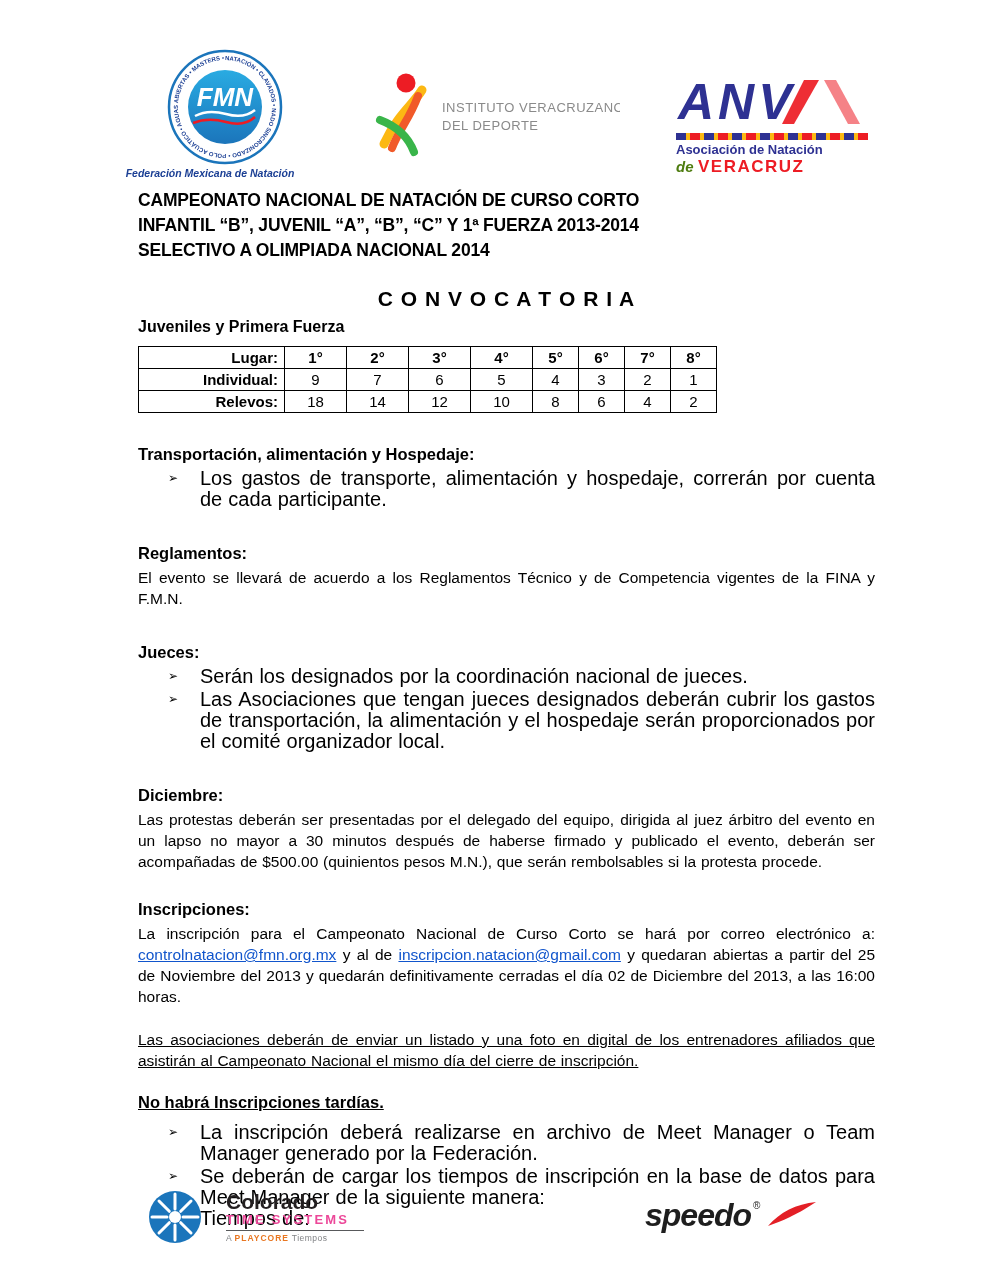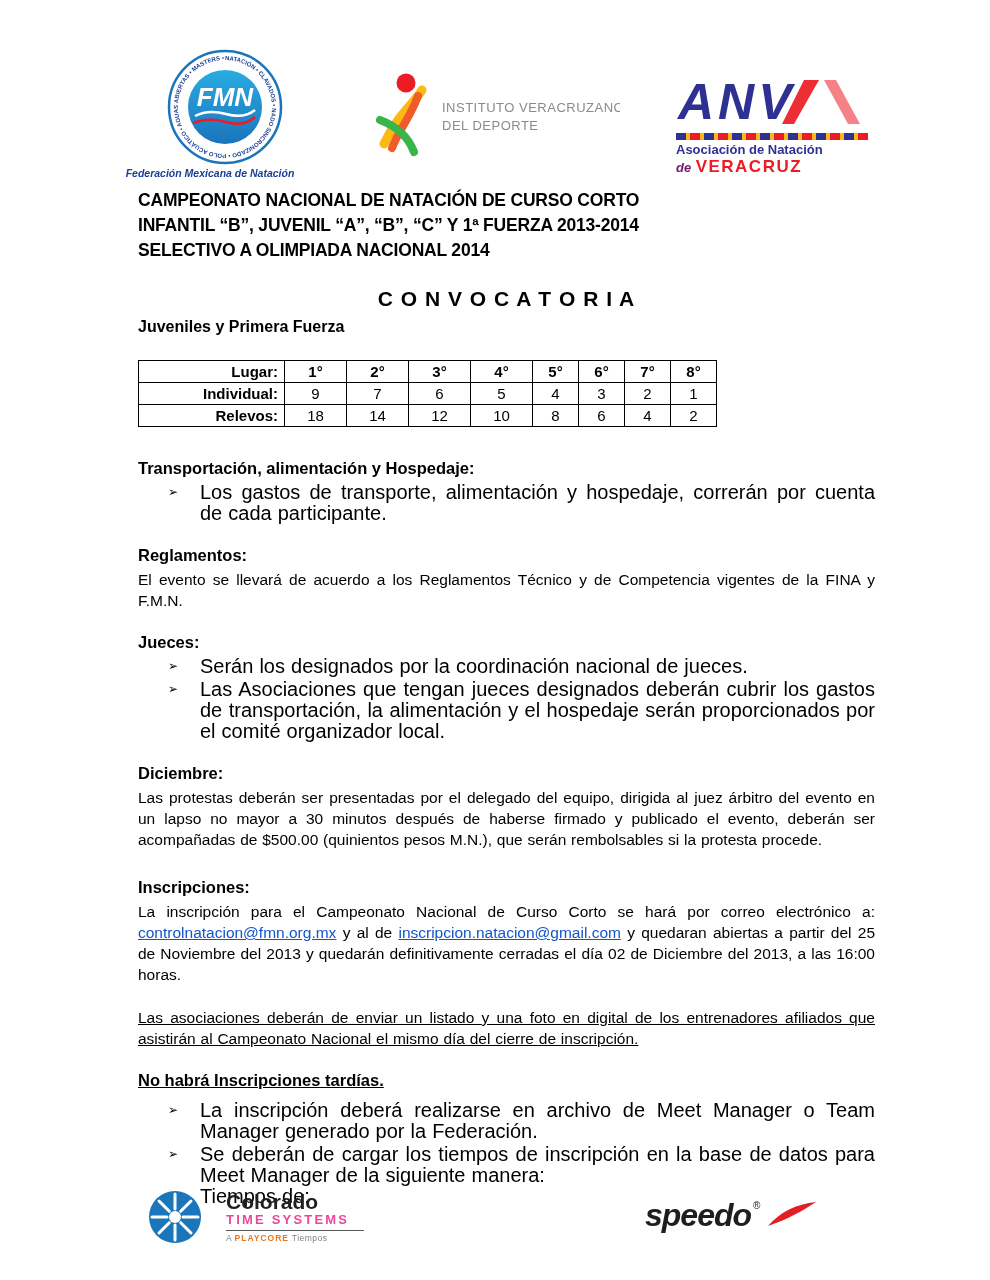--- a/index.html
+++ b/index.html
@@ -26,39 +26,39 @@
     color:#1b3f94;
   }
   .logo-ivd { position:absolute; top:68px; left:370px; }
   .logo-anv { position:absolute; top:76px; left:676px; width:204px; }
   .anv-bar {
     height:7px; width:192px; margin-top:1px;
     background:repeating-linear-gradient(90deg,#2e3192 0 10px,#fcb813 10px 14px,#ed1c24 14px 24px,#fcb813 24px 28px);
   }
   .anv-line1 { margin-top:2px; font-size:13px; font-weight:700; color:#2e3192; }
   .anv-line2 { margin-top:0px; }
-  .anv-de   { font-size:13px; font-weight:700; font-style:italic; color:#701a75; }
+  .anv-de   { font-size:15px; font-weight:700; font-style:italic; color:#4d7c0f; }
   .anv-ver  { font-size:17px; font-weight:700; color:#ed1c24; letter-spacing:1.5px; }
 
   
   .title-line { text-align:left; font-weight:700; font-size:17.5px; line-height:25px; letter-spacing:-0.2px; }
   .convocatoria { text-align:center; font-weight:700; font-size:21px; margin-top:24px; letter-spacing:1px; }
   .subtitle { font-weight:700; font-size:16px; margin-top:7px; }
 
   
-  table.score { border-collapse:collapse; margin-top:24px;border-radius:11px; }
+  table.score { border-collapse:collapse; margin-top:10px;border-radius:11px; }
   table.score td {
     border:1.5px solid #000; text-align:center;
     font-size:15px; height:22px; padding:0 2px;
   }
   table.score td.rowlabel { text-align:right; font-weight:700; padding-right:6px; }
   table.score tr.head td { font-weight:700; }
 
   
-  .h { font-size:16.5px; font-weight:700; margin-top:22px; }
+  .h { font-size:16.5px; font-weight:700; margin-top:34px; }
   .h.u { text-decoration:underline; margin-top:22px; }
   .p { font-size:15.5px; line-height:21px; text-align:justify; margin-top:4px; word-spacing:0.5px; }
   .p.u { text-decoration:underline; margin-top:22px; }
   .bullets { margin-top:4px; }
   .bullet { display:flex; padding-left:30px; margin-top:2px; }
   .glyph { flex:0 0 32px; font-size:12px; padding-top:3px; font-family:"DejaVu Sans",sans-serif; }
   .btext { flex:1; font-size:20px; line-height:21px; text-align:justify; word-spacing:0.5px; }
   .btext .subline { text-align:left; }
   a.link, span.link { color:#1155CC; text-decoration:underline; cursor:pointer; }
 

